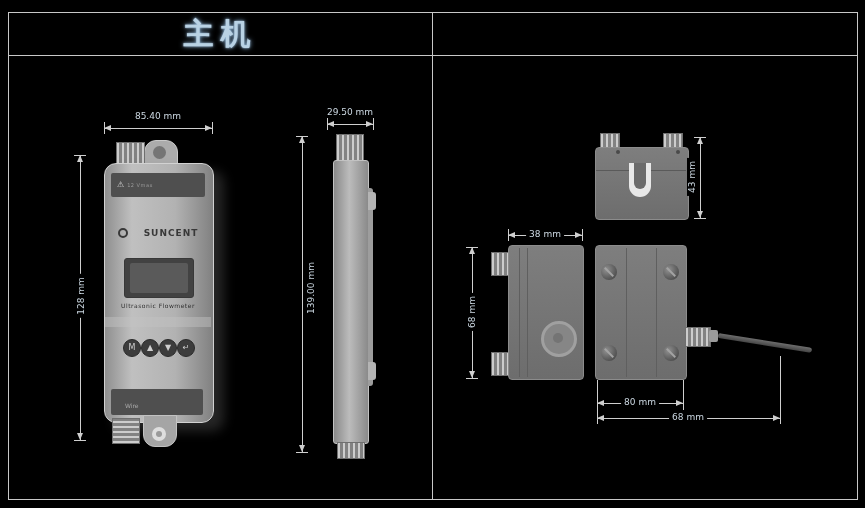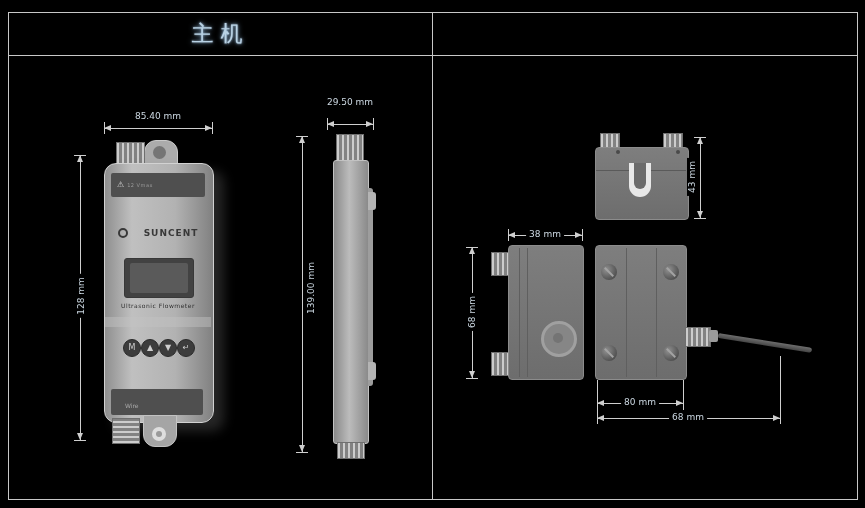--- a/index.html
+++ b/index.html
@@ -5,21 +5,21 @@
   html,body{margin:0;padding:0;background:#000;}
   #screen{position:relative;width:865px;height:508px;background:#000;overflow:hidden;
           font-family:"DejaVu Sans",sans-serif;}
   .abs{position:absolute;}
   
   .frame{border:1px solid #c8c8c8;}
   .hline{background:#c8c8c8;height:1px;}
   .vline{background:#c8c8c8;width:1px;}
   
   .hdr{display:flex;align-items:center;justify-content:center;
-       color:#b9d2e4;font-size:22px;font-weight:normal;letter-spacing:7px;
+       color:#b9d2e4;font-size:30px;font-weight:bold;letter-spacing:7px;
        text-shadow:0 0 5px rgba(150,195,235,.9),0 0 2px rgba(200,225,250,.9);
        font-family:"DejaVu Sans",sans-serif;text-align:right;}
   
   .dim-h{position:absolute;height:1px;background:#cfcfcf;}
   .dim-v{position:absolute;width:1px;background:#cfcfcf;}
   .tick{position:absolute;background:#cfcfcf;}
   .ar{position:absolute;width:0;height:0;}
   .ar.l{border-top:3px solid transparent;border-bottom:3px solid transparent;border-right:7px solid #cfcfcf;}
   .ar.r{border-top:3px solid transparent;border-bottom:3px solid transparent;border-left:7px solid #cfcfcf;}
   .ar.u{border-left:3px solid transparent;border-right:3px solid transparent;border-bottom:7px solid #cfcfcf;}
@@ -136,21 +136,21 @@
     <div class="dim-h" style="left:104px;top:128px;width:108px;"></div>
     <div class="ar l" style="left:104px;top:125px;"></div>
     <div class="ar r" style="left:205px;top:125px;"></div>
     <div class="dim-label" style="left:158px;top:116px;">85.40 mm</div>
 
     <div class="tick" style="left:327px;top:118px;width:1px;height:12px;"></div>
     <div class="tick" style="left:373px;top:118px;width:1px;height:12px;"></div>
     <div class="dim-h" style="left:327px;top:124px;width:46px;"></div>
     <div class="ar l" style="left:327px;top:121px;"></div>
     <div class="ar r" style="left:366px;top:121px;"></div>
-    <div class="dim-label" style="left:350px;top:102px;">29.50 mm</div>
+    <div class="dim-label" style="left:350px;top:112px;">29.50 mm</div>
 
     <div class="tick" style="left:74px;top:155px;width:12px;height:1px;"></div>
     <div class="tick" style="left:74px;top:440px;width:12px;height:1px;"></div>
     <div class="dim-v" style="left:80px;top:155px;height:285px;"></div>
     <div class="ar u" style="left:77px;top:155px;"></div>
     <div class="ar d" style="left:77px;top:433px;"></div>
     <div class="dim-label vert" style="left:81px;top:296px;">128 mm</div>
 
     <div class="tick" style="left:296px;top:136px;width:12px;height:1px;"></div>
     <div class="tick" style="left:296px;top:452px;width:12px;height:1px;"></div>

